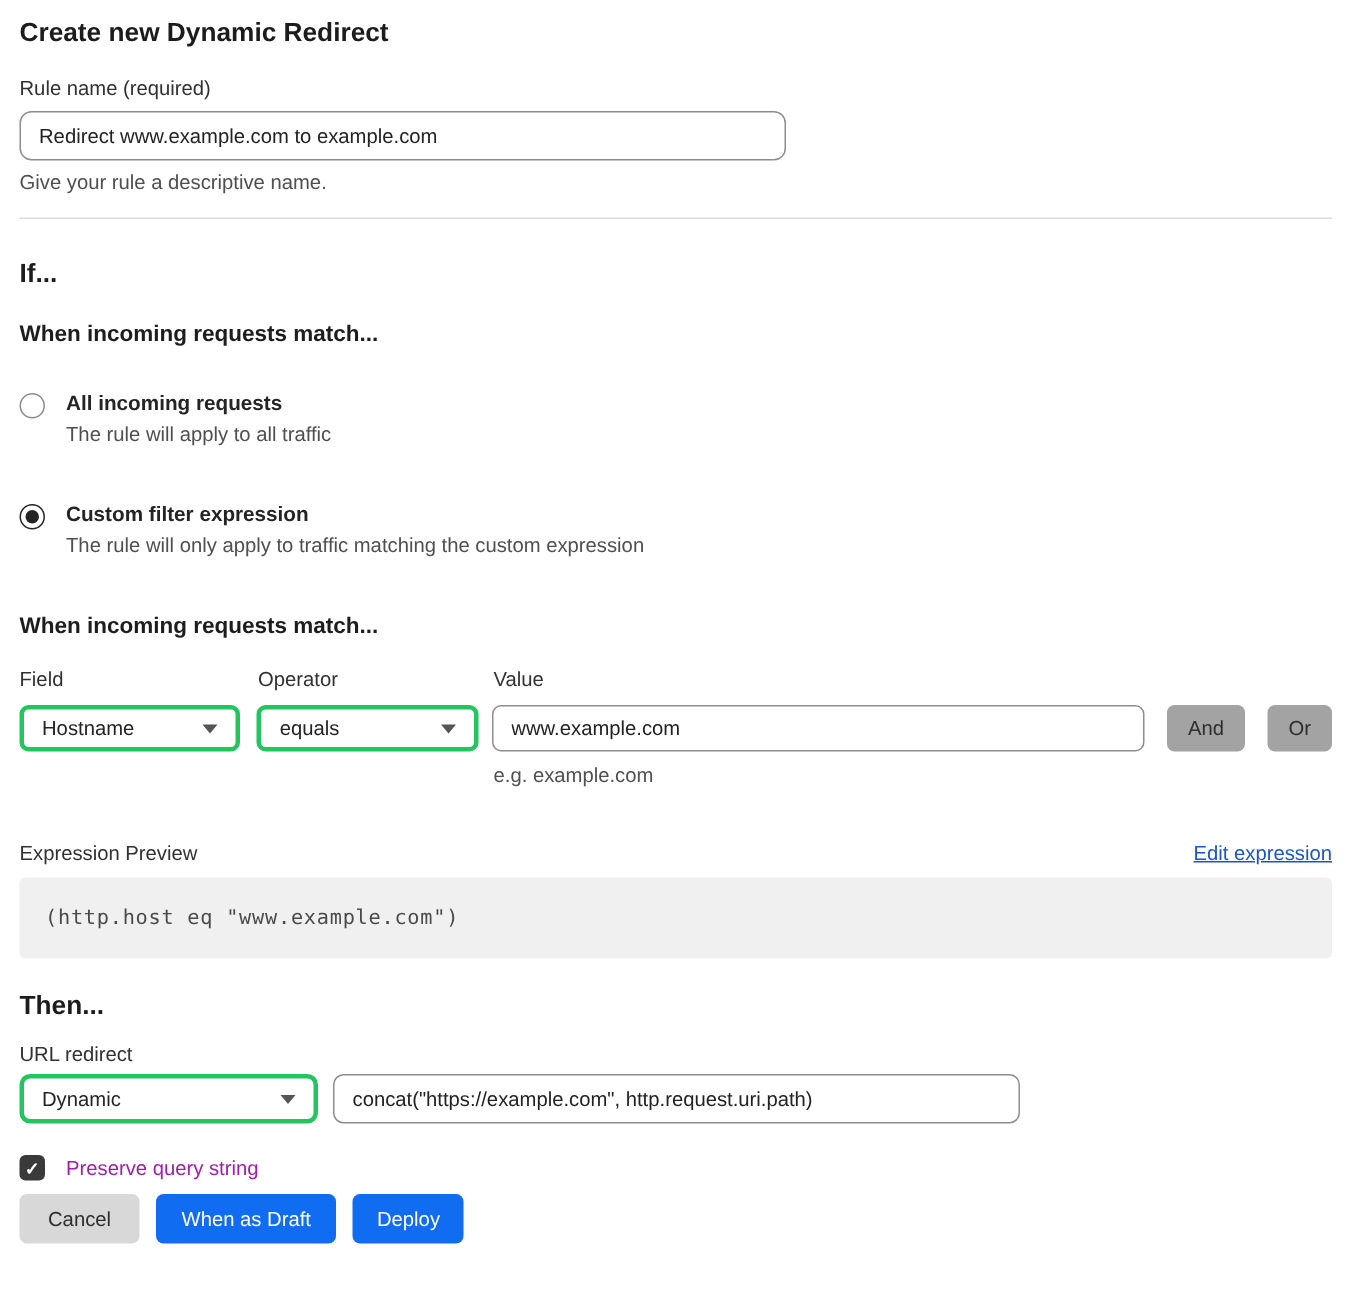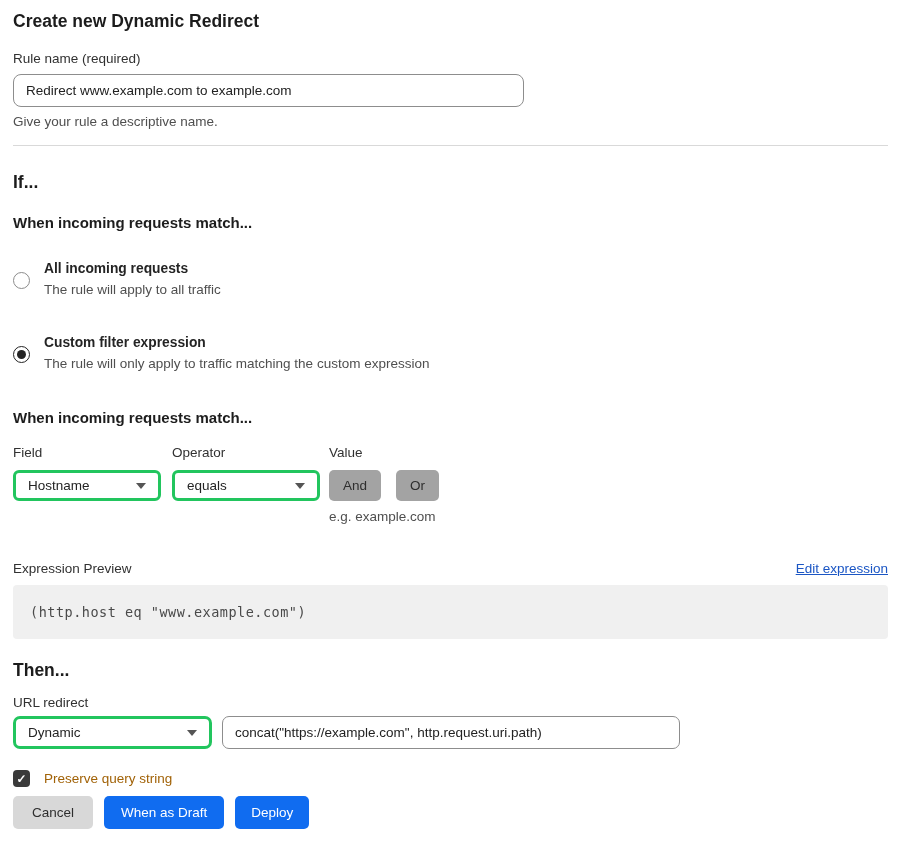--- a/index.html
+++ b/index.html
@@ -33,21 +33,21 @@
   .rule-name-input { margin-top: 8px; width: 511px; }
   .rule-name-help { margin-top: 7px; }
 
   .divider { border: none; border-top: 1px solid #d9d9d9; margin-top: 16px; }
 
   .section-heading { font-size: 17.5px; font-weight: 700; color: #1c1c1c; }
   .if-heading { margin-top: 26px; }
   .match-heading { margin-top: 21px; font-size: 15px; font-weight: 700; color: #1d1d1d; }
 
   .radio-group { margin-top: 30px; }
-  .radio-item { display: flex; align-items: center; }
+  .radio-item { display: flex; align-items: flex-start; }
   .radio-item + .radio-item { margin-top: 37px; }
   .radio-circle {
     width: 17px; height: 17px; border-radius: 50%;
     border: 1.5px solid #8c8c8c; background: #fff;
     margin-top: 1px; flex: 0 0 auto;
     display: flex; align-items: center; justify-content: center;
     cursor: pointer;
   }
   .radio-circle.selected { border-color: #242424; }
   .radio-circle.selected::after {
@@ -108,21 +108,21 @@
   .dd-type { width: 199px; margin-right: 10px; height: 33px; border-radius: 7px; }
   .expression-input { width: 458px; margin-right: 8px; height: 33px; border-radius: 7px; font-size: 13.5px; }
   .dd-status { width: 200px; height: 33px; border-radius: 7px; }
 
   .checkbox-row { margin-top: 21px; display: flex; align-items: center; }
   .checkbox {
     width: 17px; height: 17px; border-radius: 4px; background: #3a3a3a;
     display: flex; align-items: center; justify-content: center; cursor: pointer;
   }
   .checkbox .check { color: #ffffff; font-size: 12px; font-weight: 700; line-height: 1; }
-  .checkbox-label { margin-left: 14px; font-size: 13.5px; color: #a16207; }
+  .checkbox-label { margin-left: 14px; font-size: 13.5px; color: #a21caf; }
 
   .actions { margin-top: 9px; display: flex; justify-content: flex-start; align-items: center; }
   .btn {
     height: 33px; border: none; border-radius: 5px; font-size: 13.5px;
     font-family: "Liberation Sans", sans-serif; cursor: pointer;
   }
   .btn-cancel { background: #d8d8d8; color: #2e2e2e; padding: 0 19px; margin-right: 11px; }
   .btn-primary { background: #106cf0; color: #ffffff; }
   .btn-save { padding: 0 17px; margin-right: 11px; }
   .btn-deploy { padding: 0 16px; }
@@ -170,20 +170,21 @@
 
   <div class="filter-row">
     <div class="control dropdown dd-field">
       <span>Hostname</span>
       <span class="chevron"></span>
     </div>
     <div class="control dropdown dd-operator">
       <span>equals</span>
       <span class="chevron"></span>
     </div>
+    <input class="text-input value-input" type="text" value="www.example.com" style="">
     <button class="btn-small btn-and">And</button>
     <button class="btn-small btn-or">Or</button>
   </div>
   <div class="help-text value-help">e.g. example.com</div>
 
   <div class="preview-header">
     <span class="preview-label">Expression Preview</span>
     <a class="edit-link">Edit expression</a>
   </div>
   <div class="preview-box">

